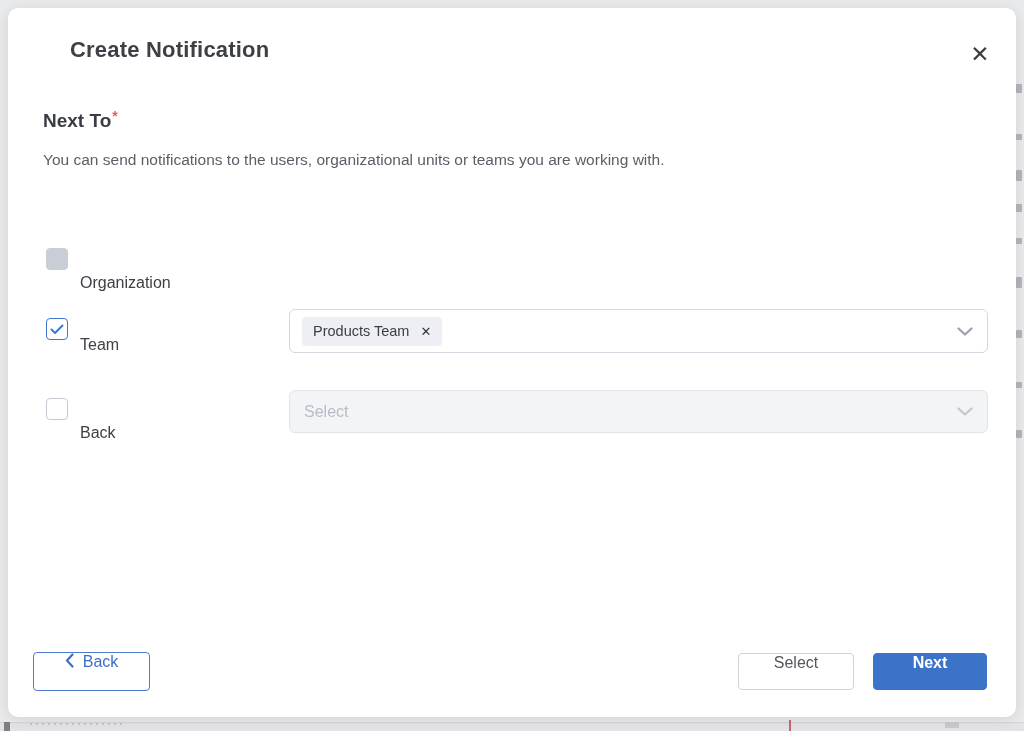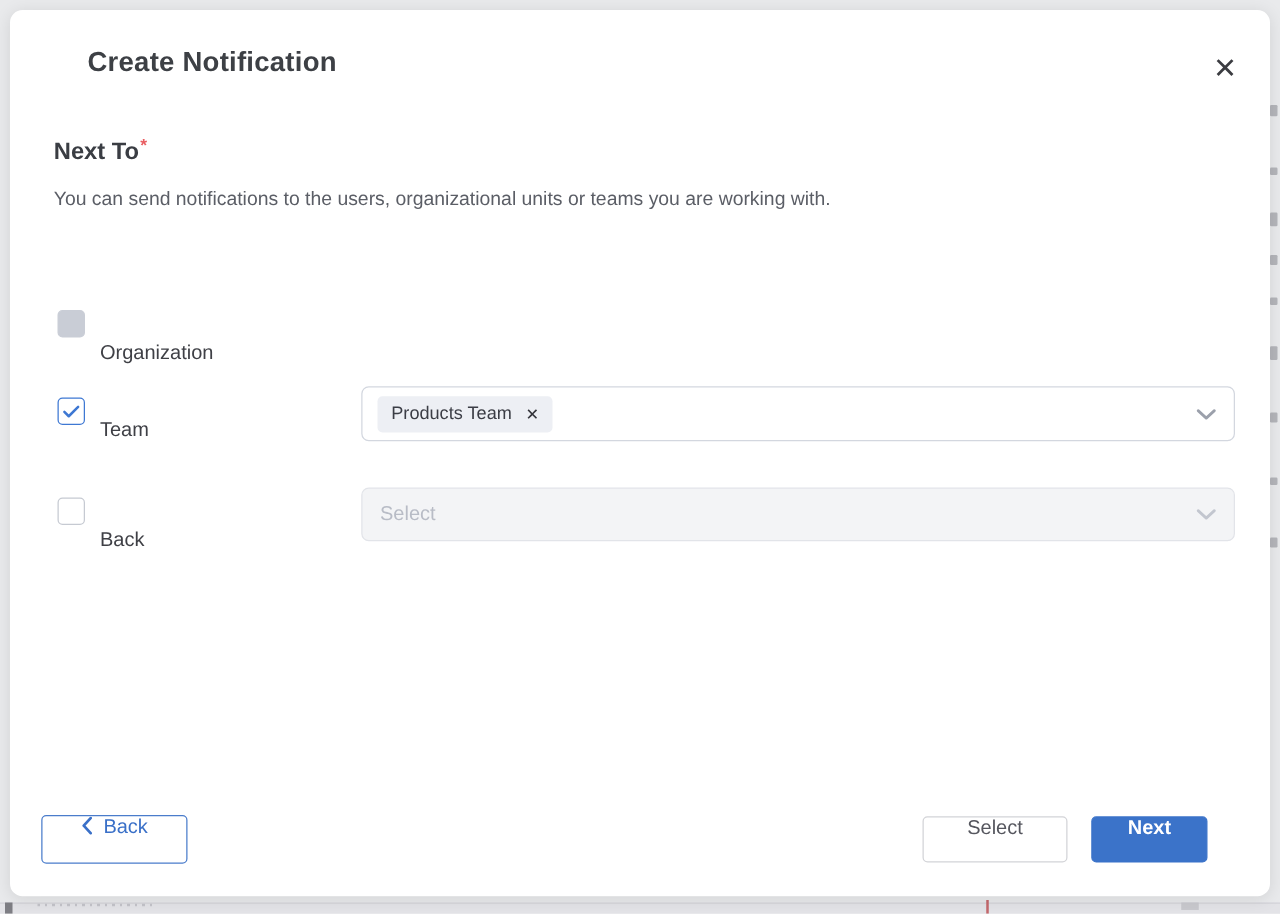--- a/index.html
+++ b/index.html
@@ -85,21 +85,21 @@
   }
   .btn-back {
     left: 25px; top: 644px; width: 117px; height: 39px;
     background: #ffffff; border: 1px solid #4a7ccb; color: #3a70c8; gap: 9px;
   }
   .btn-cancel {
     left: 730px; top: 645px; width: 116px; height: 37px;
     background: #ffffff; border: 1px solid #d2d3d7; color: #55565e;
   }
   .btn-next {
-    left: 865px; top: 645px; width: 93px; height: 37px;
+    left: 865px; top: 645px; width: 114px; height: 37px;
     background: #3b73c9; border: 1px solid #3b73c9; color: #ffffff; font-weight: 700;
   }
 </style>
 </head>
 <body>
 
 <div class="stage">
 
   <div class="bg-bottom-strip"></div>
   <div class="bg-scroll-thumb"></div>

